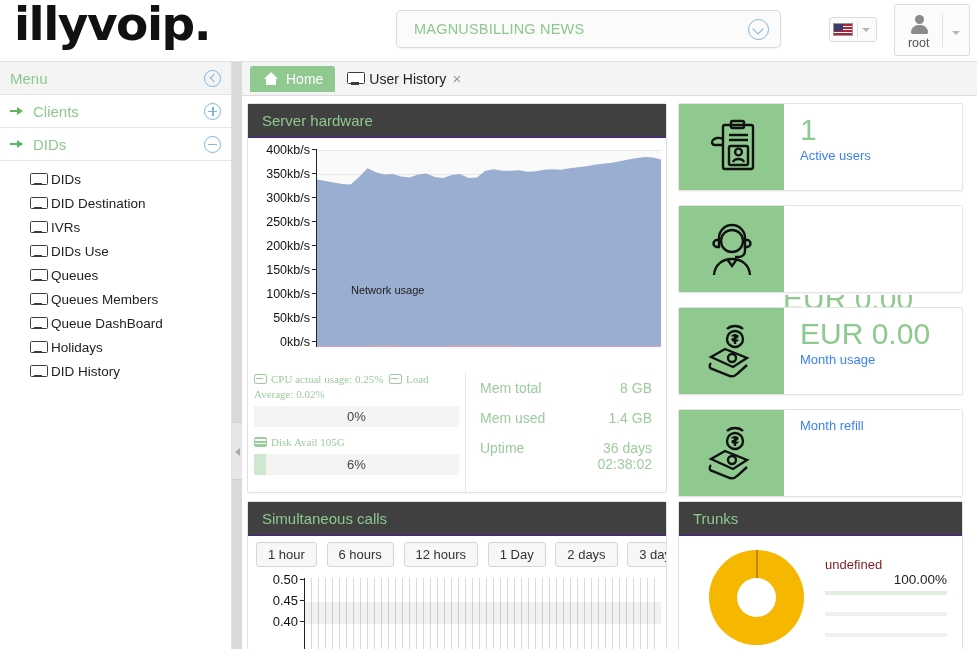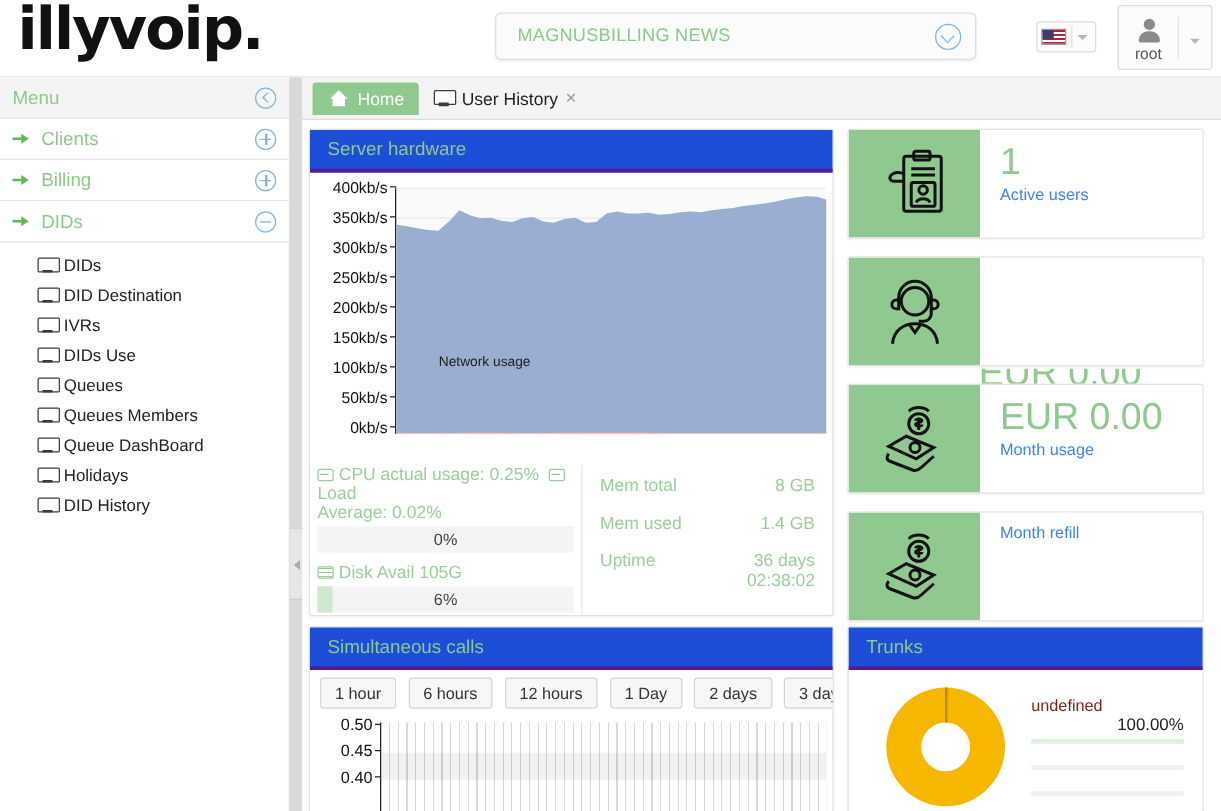--- a/index.html
+++ b/index.html
@@ -200,21 +200,21 @@
     position: absolute; left: 242px; top: 96px; width: 735px; height: 553px;
     background: #ffffff; overflow: hidden;
   }
 
   .panel {
     position: absolute; background: #fff;
     border: 1px solid #e0e0e0; border-radius: 3px;
     box-shadow: 0 1px 2px rgba(0,0,0,.04);
   }
   .panel-head {
-    height: 34px; background: #1d4ed8; border-bottom: 3px solid #4c1d95;
+    height: 34px; background: #404040; border-bottom: 1px solid #4c1d95;
     display: flex; align-items: center; padding: 0 14px;
   }
   .panel-head .ptitle { color: #8dc88d; font-size: 15px; }
 
   
   #serverPanel { left: 5px; top: 7px; width: 420px; height: 390px; }
 
   .netchart { position: absolute; left: 0; top: 34px; width: 418px; height: 230px; }
   .yaxis-label {
     position: absolute; right: 0; font-size: 12.5px; color: #111;
@@ -236,21 +236,21 @@
   }
 
   
   .statsrow {
     position: absolute; left: 0; top: 268px; width: 418px; height: 120px;
     display: flex;
   }
   .statsleft { width: 218px; border-right: 1px solid #e6e6e6; padding: 0 6px; }
   .statsright { flex: 1; padding: 8px 14px 0 14px; }
 
-  .stat-line { font-size: 14px; color: #9ccc9c; line-height: 15px; font-family: Liberation Sans, sans-serif; }
+  .stat-line { font-size: 11px; color: #9ccc9c; line-height: 15px; font-family: Liberation Serif, serif; }
   .stat-line .srv-icon, .stat-line .disk-icon {
     display: inline-block; width: 13px; height: 10px; vertical-align: -1px;
     margin-right: 4px; border: 1.4px solid #9ccc9c; border-radius: 2px;
     position: relative;
   }
   .stat-line .srv-icon::after {
     content: ""; position: absolute; left: 1px; top: 3px; width: 7px; height: 1.2px;
     background: #9ccc9c;
   }
   .stat-line .disk-icon {
@@ -377,25 +377,20 @@
     <span class="mtitle">Menu</span>
     <span class="circ-btn prev"></span>
   </div>
 
   <div class="grp">
     <span class="arrow"></span>
     <span class="glabel">Clients</span>
     <span class="circ-btn plus"></span>
   </div>
 
-  <div class="grp">
-    <span class="arrow"></span>
-    <span class="glabel">Billing</span>
-    <span class="circ-btn plus"></span>
-  </div>
 
   <div class="grp">
     <span class="arrow"></span>
     <span class="glabel">DIDs</span>
     <span class="circ-btn minus"></span>
   </div>
 
   <div style="padding-top:6px">
     <div class="subitem">
       <span class="monitor-icon"></span>

